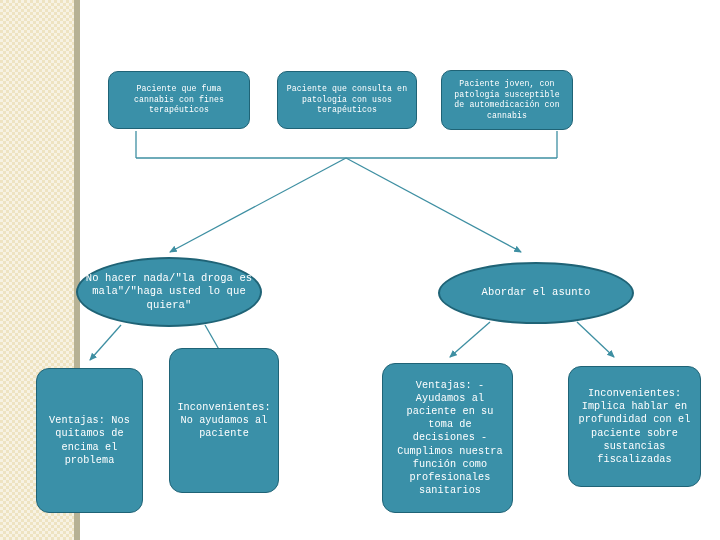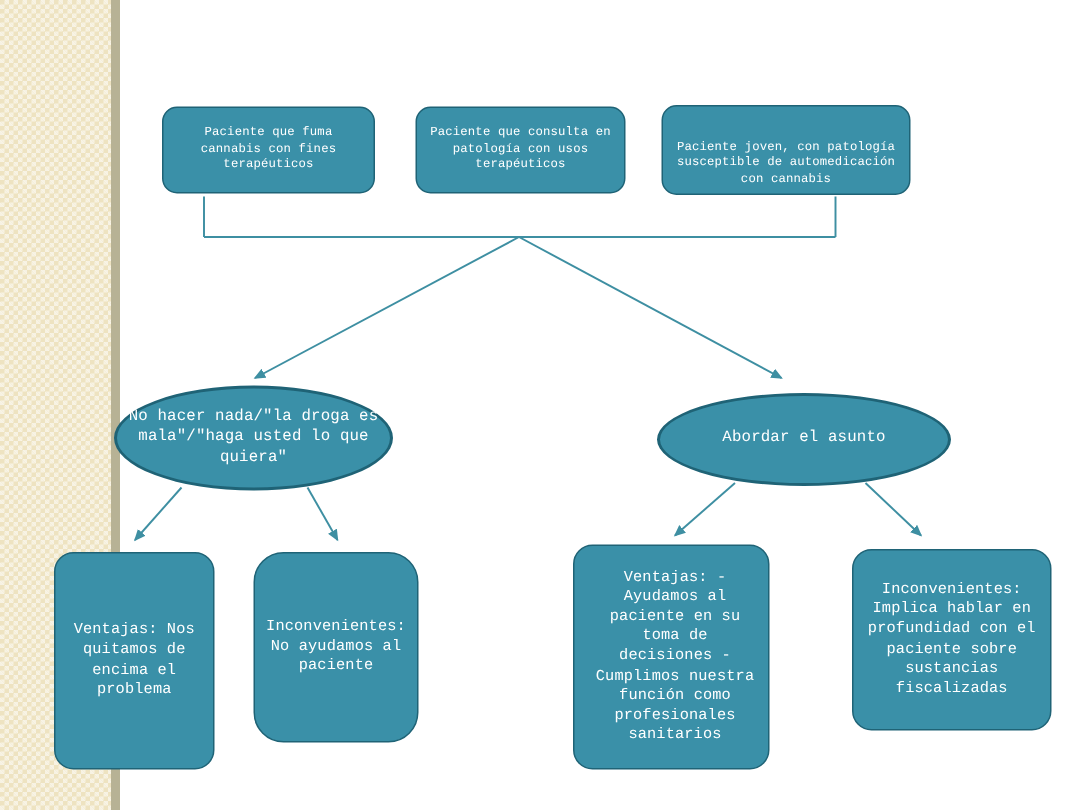--- a/index.html
+++ b/index.html
@@ -63,29 +63,29 @@
     border-radius: 50%;
     border: 2px solid #1f6376;
   }
   .top-node { font-size: 8.2px; border-radius: 10px; }
   .mid-node { font-size: 10.5px; }
   .bottom-node { font-size: 10.2px; border-radius: 13px; }
 
   
   #node-top-1 { left: 108px; top: 71px;  width: 142px; height: 58px; }
   #node-top-2 { left: 277px; top: 71px;  width: 140px; height: 58px; }
-  #node-top-3 { left: 441px; top: 70px;  width: 166px; height: 60px; align-items: flex-end; }
+  #node-top-3 { left: 441px; top: 70px;  width: 132px; height: 60px; }
 
   
   #node-mid-1 { left: 76px;  top: 257px; width: 186px; height: 70px; }
   #node-mid-2 { left: 438px; top: 262px; width: 196px; height: 62px; align-items: center; }
 
   
   #node-bot-1 { left: 36px;  top: 368px; width: 107px; height: 145px; }
-  #node-bot-2 { left: 169px; top: 368px; width: 110px; height: 127px; border-radius: 20px; }
+  #node-bot-2 { left: 169px; top: 348px; width: 110px; height: 145px; }
   #node-bot-3 { left: 382px; top: 363px; width: 131px; height: 150px; padding-left: 12px; }
   #node-bot-4 { left: 568px; top: 366px; width: 133px; height: 121px; }
 </style>
 </head>
 <body>
 
 <div id="stage">
 
   <div id="sidebar-band"></div>
   <div id="sidebar-edge"></div>

